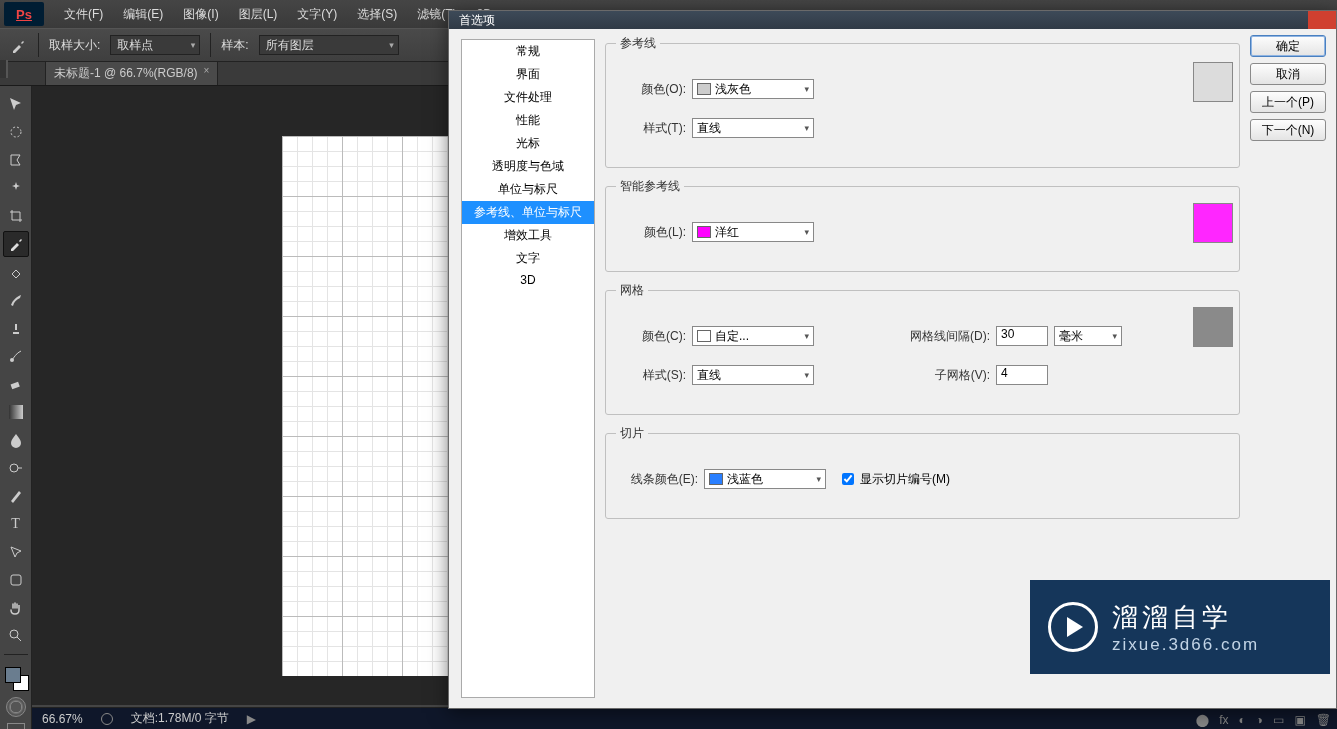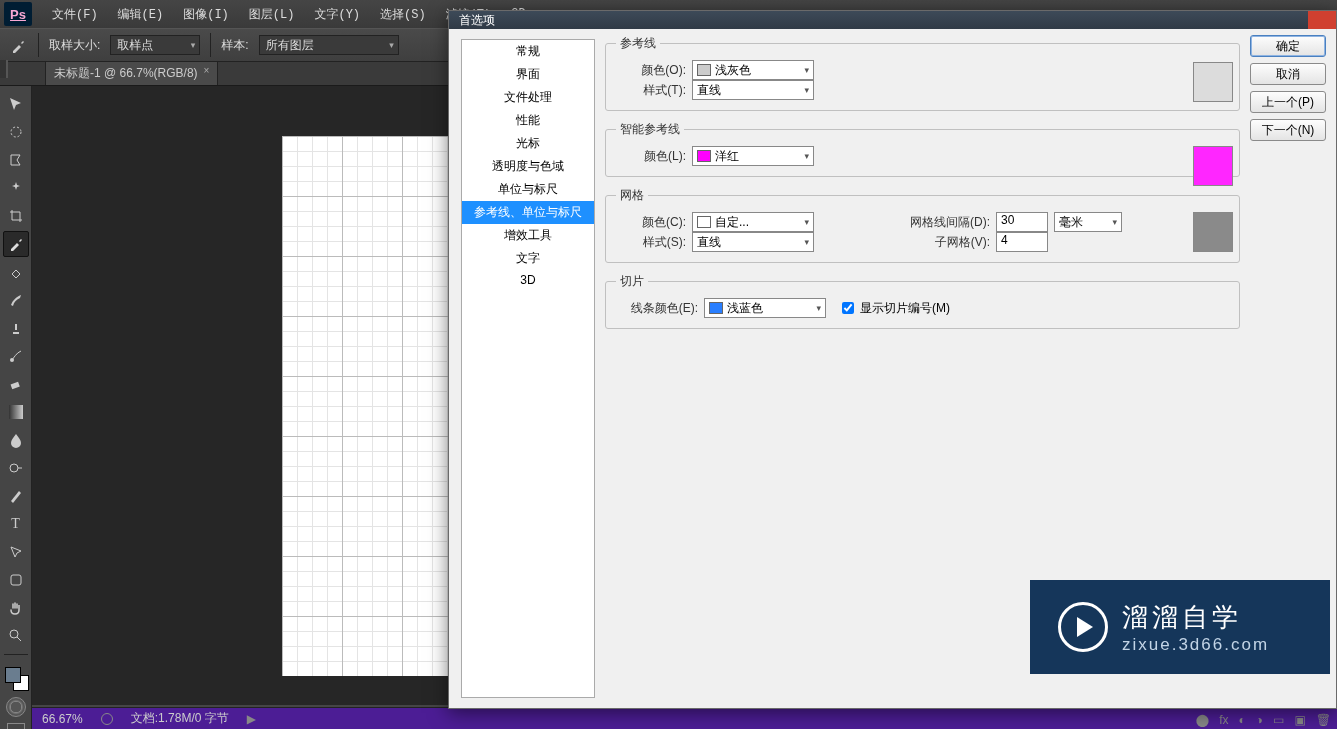--- a/index.html
+++ b/index.html
@@ -1,20 +1,20 @@
 <!DOCTYPE html>
 <html><head>
 <meta charset="utf-8">
 <style>
 *{box-sizing:border-box;margin:0;padding:0;font-family:"Microsoft YaHei",Arial,sans-serif;font-size:12px;}
 body{background:#454545;width:1337px;height:729px;overflow:hidden;position:relative;}
 
 .menubar{height:28px;background:linear-gradient(#454545,#3a3a3a);display:flex;align-items:center;padding-left:4px;color:#ddd;}
-.ps-logo{width:28px;height:24px;background:#001d33;color:#f9a8d4;display:flex;align-items:center;justify-content:center;font-weight:bold;font-size:13px;border-radius:2px;margin-right:10px;text-decoration:underline;}
-.menubar .mi{padding:0 10px;cursor:default;font-family:Liberation Mono, monospace;}
+.ps-logo{width:40px;height:24px;background:#001d33;color:#ef4444;display:flex;align-items:center;justify-content:center;font-weight:bold;font-size:13px;border-radius:2px;margin-right:10px;text-decoration:underline;}
+.menubar .mi{padding:0 10px;cursor:default;}
 
 .optbar{height:34px;background:linear-gradient(#4a4a4a,#3f3f3f);border-top:1px solid #555;border-bottom:1px solid #222;display:flex;align-items:center;padding-left:10px;color:#ddd;gap:10px;}
 .eyedrop-icon{width:18px;height:18px;position:relative;}
 .eyedrop-icon svg{width:18px;height:18px;}
 .dd{background:#3a3a3a;border:1px solid #222;color:#ddd;height:20px;padding:0 16px 0 6px;position:relative;display:inline-flex;align-items:center;min-width:90px;}
 .dd::after{content:"▾";position:absolute;right:4px;color:#aaa;font-size:9px;}
 .ob-sep{width:1px;height:24px;background:#222;}
 
 .tabrow{height:24px;background:#3a3a3a;display:flex;align-items:flex-end;padding-left:45px;color:#ccc;border-bottom:1px solid #1a1a1a;}
 .tab{background:#4a4a4a;padding:3px 8px;border:1px solid #222;border-bottom:none;display:flex;align-items:flex-start;gap:6px;font-size:11px;}
@@ -32,48 +32,48 @@
 .canvas-area{position:absolute;left:32px;top:86px;right:0;bottom:24px;background:#262626;overflow:hidden;}
 .doc{position:absolute;left:250px;top:50px;width:180px;height:540px;background:#fff;
 background-image:
  linear-gradient(#bbb 1px,transparent 1px),
  linear-gradient(90deg,#bbb 1px,transparent 1px),
  linear-gradient(#e4e4e4 1px,transparent 1px),
  linear-gradient(90deg,#e4e4e4 1px,transparent 1px);
 background-size:60px 60px,60px 60px,15px 15px,15px 15px;
 }
 
-.statusbar{position:absolute;left:32px;right:0;bottom:0;height:22px;background:#4c1d95;border-top:1px solid #222;color:#ccc;display:flex;align-items:center;padding:0 10px;gap:18px;font-size:11px;}
+.statusbar{position:absolute;left:32px;right:0;bottom:0;height:22px;background:#0f172a;border-top:1px solid #222;color:#ccc;display:flex;align-items:center;padding:0 10px;gap:18px;font-size:11px;}
 .statusbar .arrow{color:#888;}
 
 .panel-icons{position:absolute;right:6px;bottom:2px;display:flex;gap:10px;color:#888;font-size:11px;}
 
 .dialog{position:absolute;left:448px;top:10px;right:0;bottom:20px;background:#ececec;border:1px solid #6a6a6a;box-shadow:0 4px 18px rgba(0,0,0,.5);display:flex;flex-direction:column;}
 .dlg-title{height:18px;background:linear-gradient(#3d4a58,#303a46);color:#fff;display:flex;align-items:center;padding-left:10px;position:relative;}
 .dlg-title .red{position:absolute;right:0;top:0;width:28px;height:18px;background:#d04030;}
 .dlg-body{flex:1;display:flex;background:#f0f0f0;overflow:hidden;}
 .cat-list{width:134px;background:#fff;border:1px solid #aaa;margin:10px 6px 10px 12px;overflow:auto;}
 .cat-list .ci{padding:3px 8px;cursor:default;text-align:center;}
 .cat-list .ci.sel{background:#1e90ff;color:#fff;}
 .settings{flex:1;padding:6px 10px 6px 4px;overflow:auto;}
 .rbtns{width:86px;display:flex;flex-direction:column;gap:6px;padding:6px 10px 0 0;}
 .wbtn{height:22px;background:linear-gradient(#fdfdfd,#e4e4e4);border:1px solid #8a8a8a;border-radius:3px;text-align:center;line-height:20px;cursor:default;}
 .wbtn.primary{border-color:#4a80c0;box-shadow:0 0 0 1px #8fb4e2 inset;}
 fieldset{border:1px solid #c0c0c0;border-radius:3px;margin-bottom:10px;padding:8px 10px 10px 10px;position:relative;}
 legend{padding:0 4px;color:#333;font-family:Liberation Mono, monospace;}
-.row{display:flex;align-items:center;margin:0 0;gap:6px;}
+.row{display:flex;align-items:center;margin:19px 0;gap:6px;}
 .row label{min-width:60px;text-align:right;color:#333;}
 .combo{height:20px;border:1px solid #888;background:#fff;display:inline-flex;align-items:center;padding:0 16px 0 4px;position:relative;min-width:122px;}
 .combo::after{content:"▾";position:absolute;right:4px;font-size:9px;color:#555;}
 .combo .sw{width:14px;height:12px;border:1px solid #666;margin-right:4px;}
 .num{height:20px;border:1px solid #888;background:#fff;padding:0 4px;width:52px;}
 .bigswatch{width:40px;height:40px;border:1px solid #888;position:absolute;}
 .chk{width:12px;height:12px;}
 
-.watermark{position:absolute;right:6px;bottom:34px;width:300px;height:94px;background:#15365a;color:#fff;display:flex;align-items:center;gap:14px;padding:0 28px;}
+.watermark{position:absolute;right:6px;bottom:34px;width:300px;height:94px;background:#15365a;color:#fff;display:flex;align-items:center;gap:14px;padding:0 18px;}
 .watermark .play{width:50px;height:50px;border:3px solid #fff;border-radius:50%;display:flex;align-items:center;justify-content:center;}
 .watermark .play::before{content:"";border-left:16px solid #fff;border-top:10px solid transparent;border-bottom:10px solid transparent;margin-left:4px;}
 .watermark .txt .big{font-size:26px;letter-spacing:4px;font-weight:500;}
 .watermark .txt .small{font-size:17px;letter-spacing:2px;color:#c2d4e6;}
 
 .ltab{position:absolute;left:0;top:60px;width:8px;height:18px;background:#333;border-right:2px solid #555;}
 </style>
 </head>
 <body>
 

